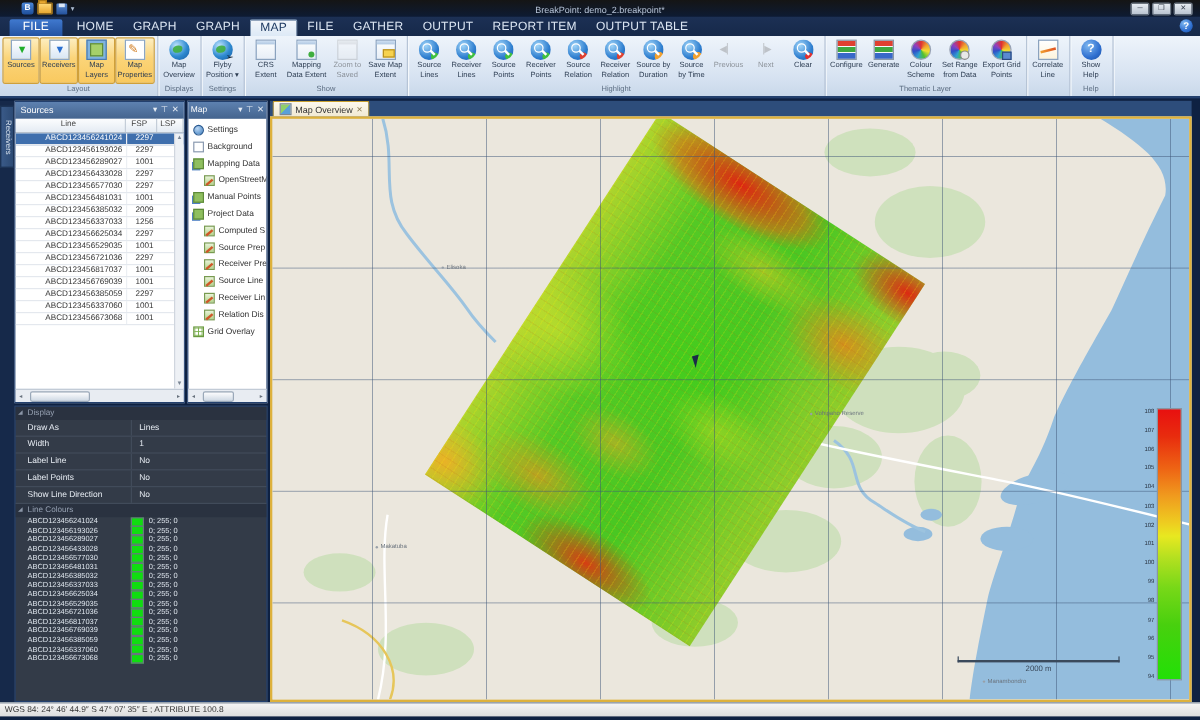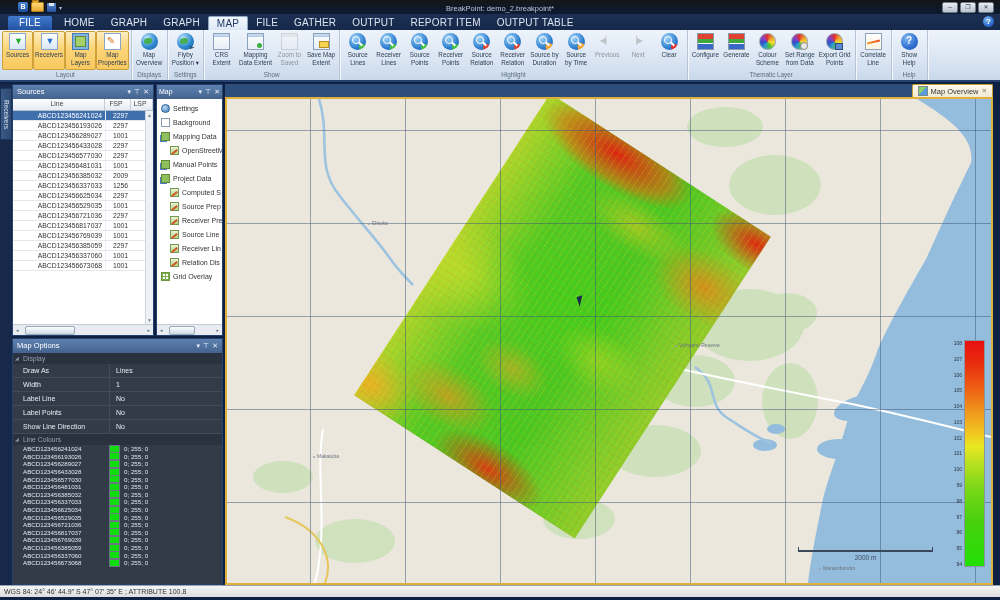--- a/index.html
+++ b/index.html
@@ -120,21 +120,21 @@
   .orow{display:flex;height:13px;border-bottom:1px solid #414b5a;font-size:7px;color:#e8edf4;line-height:13px;}
   .olab{width:96px;padding-left:10px;box-sizing:border-box;}
   .oval{flex:1;border-left:1px solid #414b5a;padding-left:6px;}
   .lcrow{display:flex;align-items:center;height:7.6px;font-size:6.2px;color:#dfe6ee;}
   .lclab{width:96px;padding-left:10px;box-sizing:border-box;}
   .lcsw{width:9px;height:6px;border:1px solid #6a7482;margin-right:4px;flex:none;}
   .lcval{flex:1;}
 
   
   #docarea{left:225px;top:84px;width:768px;height:501px;background:#2d4d7b;}
-  #doctabs{height:13px;display:flex;align-items:flex-end;padding-left:2px;justify-content:flex-end;}
+  #doctabs{height:13px;display:flex;align-items:flex-end;padding-left:2px;}
   #doctab{background:linear-gradient(#fdf9ee,#f1e9d2);border:1px solid #c8a030;border-bottom:none;border-radius:2px 2px 0 0;
      font-size:7.5px;color:#333;display:flex;align-items:center;gap:3px;padding:0 5px;height:12px;}
   .doctab-ic{width:8px;height:8px;background:linear-gradient(135deg,#8fd06a 50%,#5aa0d8 50%);border:1px solid #7a8896;}
   .doctab-x{color:#8a7a52;font-size:6.5px;}
   #map-frame{position:absolute;left:0;top:13px;width:768px;height:488px;border:2px solid #ddb13c;box-sizing:border-box;background:#ebe7dd;}
   #map-canvas{position:absolute;inset:0;overflow:hidden;}
   #map-canvas svg{position:absolute;left:0;top:0;}
 
   #heatmap{position:absolute;left:204px;top:37px;width:263px;height:360px;transform:rotate(33deg);opacity:.96;
    background:
@@ -609,27 +609,20 @@
         <span class="ti ti-grid"></span>
         <span class="tlbl">Grid Overlay</span>
       </div>
     </div>
   <div class="hscroll">
       <span class="hthumb" style="width:24px;"></span>
     </div>
 </div>
 
 <div class="abs" id="options-panel">
-  <div class="ptitle">
-    <span>Map Options</span>
-      <span class="sp"></span>
-    <span class="pico">▾</span>
-    <span class="pico">⊤</span>
-    <span class="pico">✕</span>
-  </div>
   <div class="osec">Display</div>
   <div id="opt-display-rows">
       <div class="orow">
         <span class="olab">Draw As</span>
         <span class="oval">Lines</span>
       </div>
       <div class="orow">
         <span class="olab">Width</span>
         <span class="oval">1</span>
       </div>

